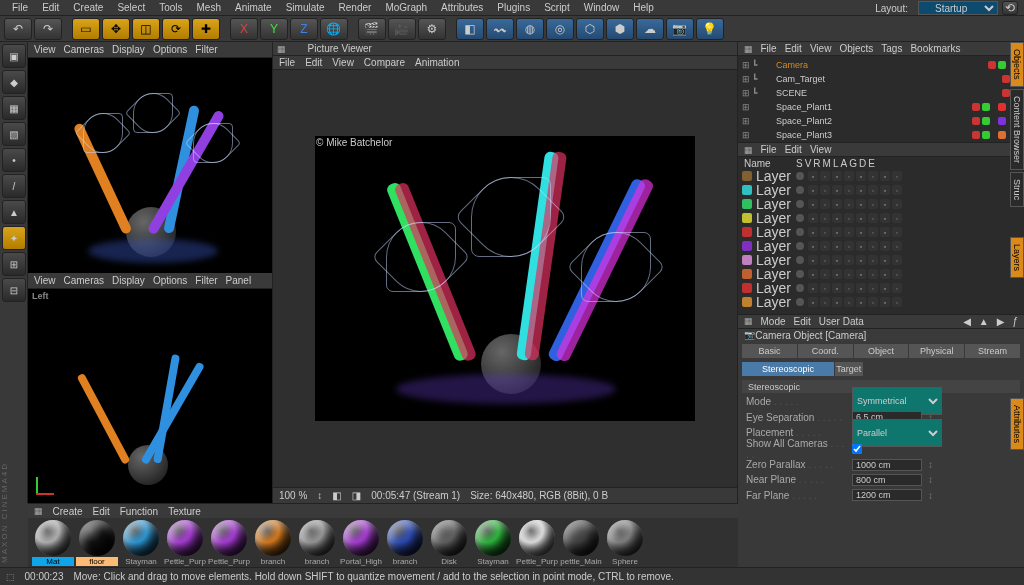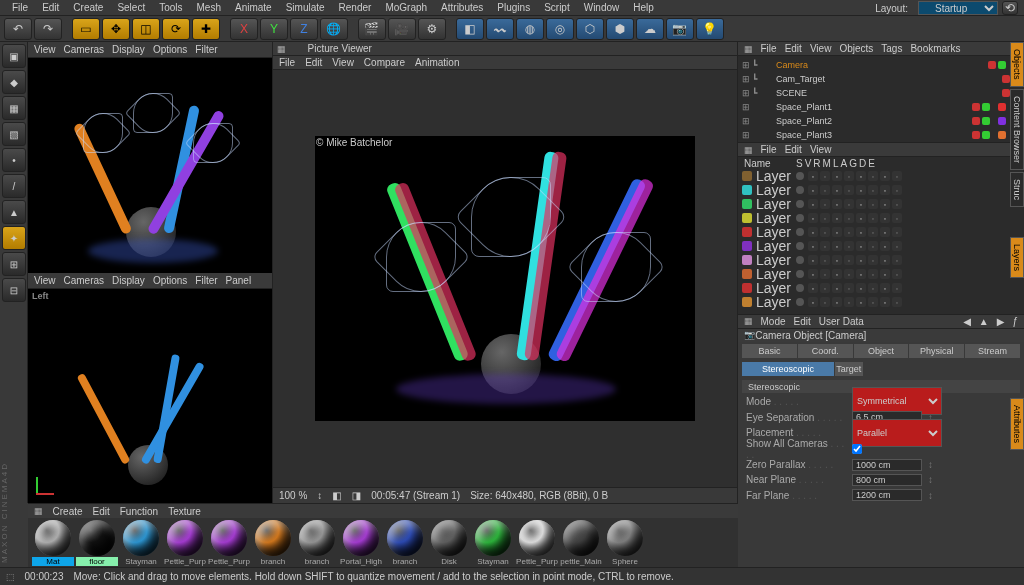--- a/index.html
+++ b/index.html
@@ -49,21 +49,21 @@
 .attrs { flex:1; background:#393939; border-top:1px solid #222; display:flex; flex-direction:column; overflow:hidden; }
 .attrs .ttl { height:14px; background:#3a3a3a; font-size:9px; padding:0 6px; display:flex; align-items:center; color:#aaa; }
 .tabrow { display:flex; gap:1px; padding:2px 4px; }
 .tab { flex:1; height:14px; background:#555; font-size:9px; display:flex; align-items:center; justify-content:center; color:#ccc; }
 .tab.on { background:#4a7aa8; color:#fff; }
 .section { background:#444; height:14px; font-size:9px; padding:0 6px; display:flex; align-items:center; margin:2px 4px 0 4px; }
 .prow { display:flex; align-items:center; height:16px; padding:0 8px; gap:6px; font-size:9px; }
 .prow .pl { width:100px; color:#aaa; }
 .prow .pl::after { content:" . . . . ."; color:#555; }
 .prow input[type=text] { background:#2a2a2a; border:1px solid #555; color:#ccc; font-size:9px; height:12px; width:70px; padding:0 3px; }
-.prow select { background:#b91c1c; border:1px solid #555; color:#ccc; font-size:9px; height:28px; width:90px; }
+.prow select { background:#0f766e; border:1px solid #555; color:#ccc; font-size:9px; height:28px; width:90px; }
 .prow .stp { width:8px; color:#777; }
 .prow input[type=checkbox]{ width:10px; height:10px; }
 .matbar { position:absolute; left:28px; right:286px; bottom:18px; height:64px; background:#313131; border-top:1px solid #222; display:flex; flex-direction:column; }
 .matmenu { height:14px; background:#3a3a3a; display:flex; align-items:center; gap:10px; padding:0 6px; font-size:9px; color:#aaa; }
 .mats { flex:1; display:flex; align-items:center; gap:2px; padding:2px 4px; overflow:hidden; }
 .mat { width:42px; display:flex; flex-direction:column; align-items:center; gap:1px; }
 .mball { width:36px; height:36px; border-radius:50%; box-shadow:inset -6px -8px 10px rgba(0,0,0,.7), inset 4px 6px 8px rgba(255,255,255,.5); }
 .mlab { font-size:8px; color:#aaa; width:42px; text-align:center; overflow:hidden; white-space:nowrap; text-overflow:ellipsis; }
 .status { position:absolute; left:0; right:0; bottom:0; height:18px; background:#333; border-top:1px solid #222; display:flex; align-items:center; gap:10px; padding:0 6px; font-size:9px; color:#999; }
 .sidebar-label { position:absolute; left:0; bottom:22px; writing-mode:vertical-rl; transform:rotate(180deg); font-size:8px; color:#666; letter-spacing:2px; }
@@ -529,21 +529,21 @@
     <span>Function</span>
     <span>Texture</span>
   </div>
   <div class="mats" id="mats">
       <div class="mat">
         <div class="mball" style="background:radial-gradient(circle at 32% 28%,#fff2,#bbb 35%,#000)"></div>
         <div class="mlab" style="background:#0ea5e9;color:#000">Mat</div>
       </div>
       <div class="mat">
         <div class="mball" style="background:radial-gradient(circle at 32% 28%,#fff2,#111 35%,#000)"></div>
-        <div class="mlab" style="background:#86efac;color:#000">floor</div>
+        <div class="mlab" style="background:#fdba74;color:#000">floor</div>
       </div>
       <div class="mat">
         <div class="mball" style="background:radial-gradient(circle at 32% 28%,#fff2,#30a0e0 35%,#000)"></div>
         <div class="mlab" style="">Stayman</div>
       </div>
       <div class="mat">
         <div class="mball" style="background:radial-gradient(circle at 32% 28%,#fff2,#b040e0 35%,#000)"></div>
         <div class="mlab" style="">Pettle_Purp</div>
       </div>
       <div class="mat">

